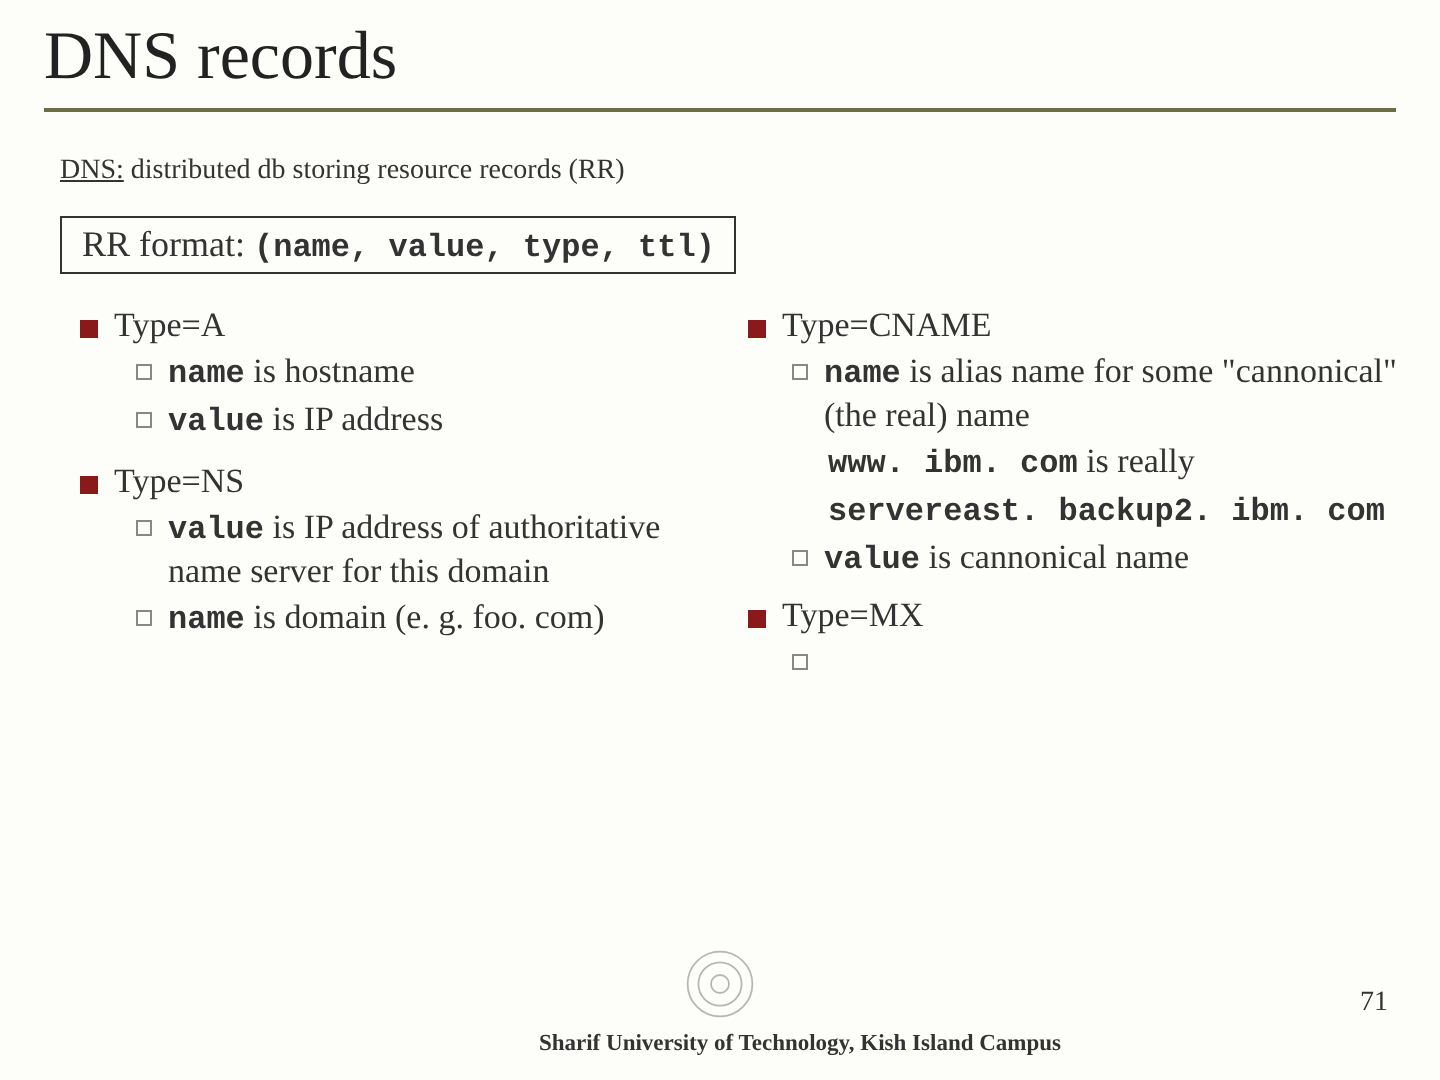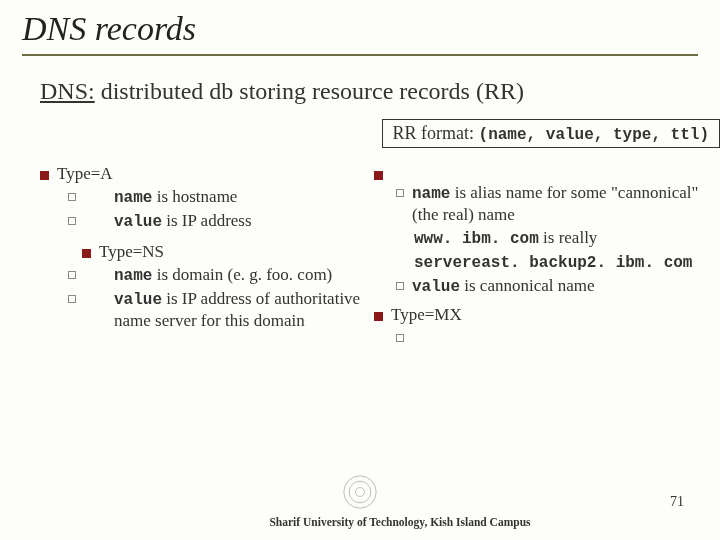--- a/index.html
+++ b/index.html
@@ -8,41 +8,39 @@
     width: 720px;
     height: 540px;
     background: #fdfdfa;
     font-family: "Times New Roman", serif;
     color: #333;
     position: relative;
     overflow: hidden;
   }
   .title-wrap {
     padding: 10px 22px 4px;
-    font-style: italic;
   }
   h1 {
     font-size: 34px;
     font-weight: normal;
     margin: 0 0 6px 0;
     color: #222;
   }
   .rule {
     border: none;
     border-top: 2.5px solid #6e6e44;
     margin: 0;
   }
   .subtitle {
-    font-size: 24px;
+    font-size: 14px;
     padding: 18px 30px 6px;
-    margin-left: 10px;
   }
   .subtitle .u { text-decoration: underline; }
   .rrformat-row {
-    text-align: right;
+    text-align: left;
     margin: 8px 0 10px;
     padding-left: 30px;
   }
   .rrformat {
     display: inline-block;
     border: 1px solid #333;
     padding: 3px 10px;
     font-size: 18px;
   }
   .rrformat .lbl { font-family: "Comic Sans MS", cursive; }
@@ -70,21 +68,20 @@
     border: 1px solid #888;
     background: #fdfdfa;
     margin: 7px 8px 0 0;
     flex: 0 0 8px;
   }
   .sub {
     padding-left: 28px;
     margin: 2px 0;
     display: flex;
     align-items: flex-start;
-    gap: 30px;
   }
   .sub2 {
     padding-left: 22px;
     margin: 2px 0;
     display: flex;
     align-items: flex-start;
     justify-content: space-between;
   }
   .subtxt { flex: 1; line-height: 1.25; }
   code, .mono { font-family: "Courier New", monospace; font-size: 16px; font-weight: bold; }
@@ -95,21 +92,21 @@
     width: 100%;
     text-align: center;
     font-size: 11.5px;
     font-weight: bold;
     color: #333;
     margin-left: 40px;
   }
   .pagenum {
     position: absolute;
     bottom: 30px;
-    right: 36px;
+    right: 26px;
     font-size: 14px;
     color: #333;
   }
   .seal {
     position: absolute;
     bottom: 30px;
     left: 50%;
     transform: translateX(-50%);
     width: 36px; height: 36px;
     opacity: 0.6;
@@ -143,38 +140,39 @@
     </div>
     <div class="sub">
       <span class="sqo"></span>
       <span class="subtxt"><span class="mono">name</span><span> is hostname</span></span>
     </div>
     <div class="sub">
       <span class="sqo"></span>
       <span class="subtxt"><span class="mono">value</span><span> is IP address</span></span>
     </div>
 
-    <div class="type-head" style="margin-top:10px;margin-left:42px;">
+    <div class="type-head" style="margin-top:10px;">
       <span class="sqf"></span>
       <span>Type=NS</span>
     </div>
     <div class="sub">
       <span class="sqo"></span>
+      <span class="subtxt"><span class="mono">value</span><span> is IP address of authoritative name server for this domain</span></span>
+    </div>
+    <div class="sub">
+      <span class="sqo"></span>
       <span class="subtxt"><span class="mono">name</span><span> is domain (e. g. foo. com)</span></span>
     </div>
-    <div class="sub">
-      <span class="sqo"></span>
-      <span class="subtxt"><span class="mono">value</span><span> is IP address of authoritative name server for this domain</span></span>
-    </div>
   </div>
 
   <div class="col">
 
     <div class="type-head">
       <span class="sqf"></span>
+      <span>Type=CNAME</span>
     </div>
     <div class="sub2">
       <span class="sqo"></span>
       <span class="subtxt"><span class="mono">name</span><span> is alias name for some "cannonical" (the real) name</span></span>
     </div>
     <div class="sub2" style="padding-left:40px;">
       <span class="subtxt"><span class="mono">www. ibm. com</span><span> is really</span></span>
     </div>
     <div class="sub2" style="padding-left:40px;">
       <span class="subtxt"><span class="mono">servereast. backup2. ibm. com</span></span>

